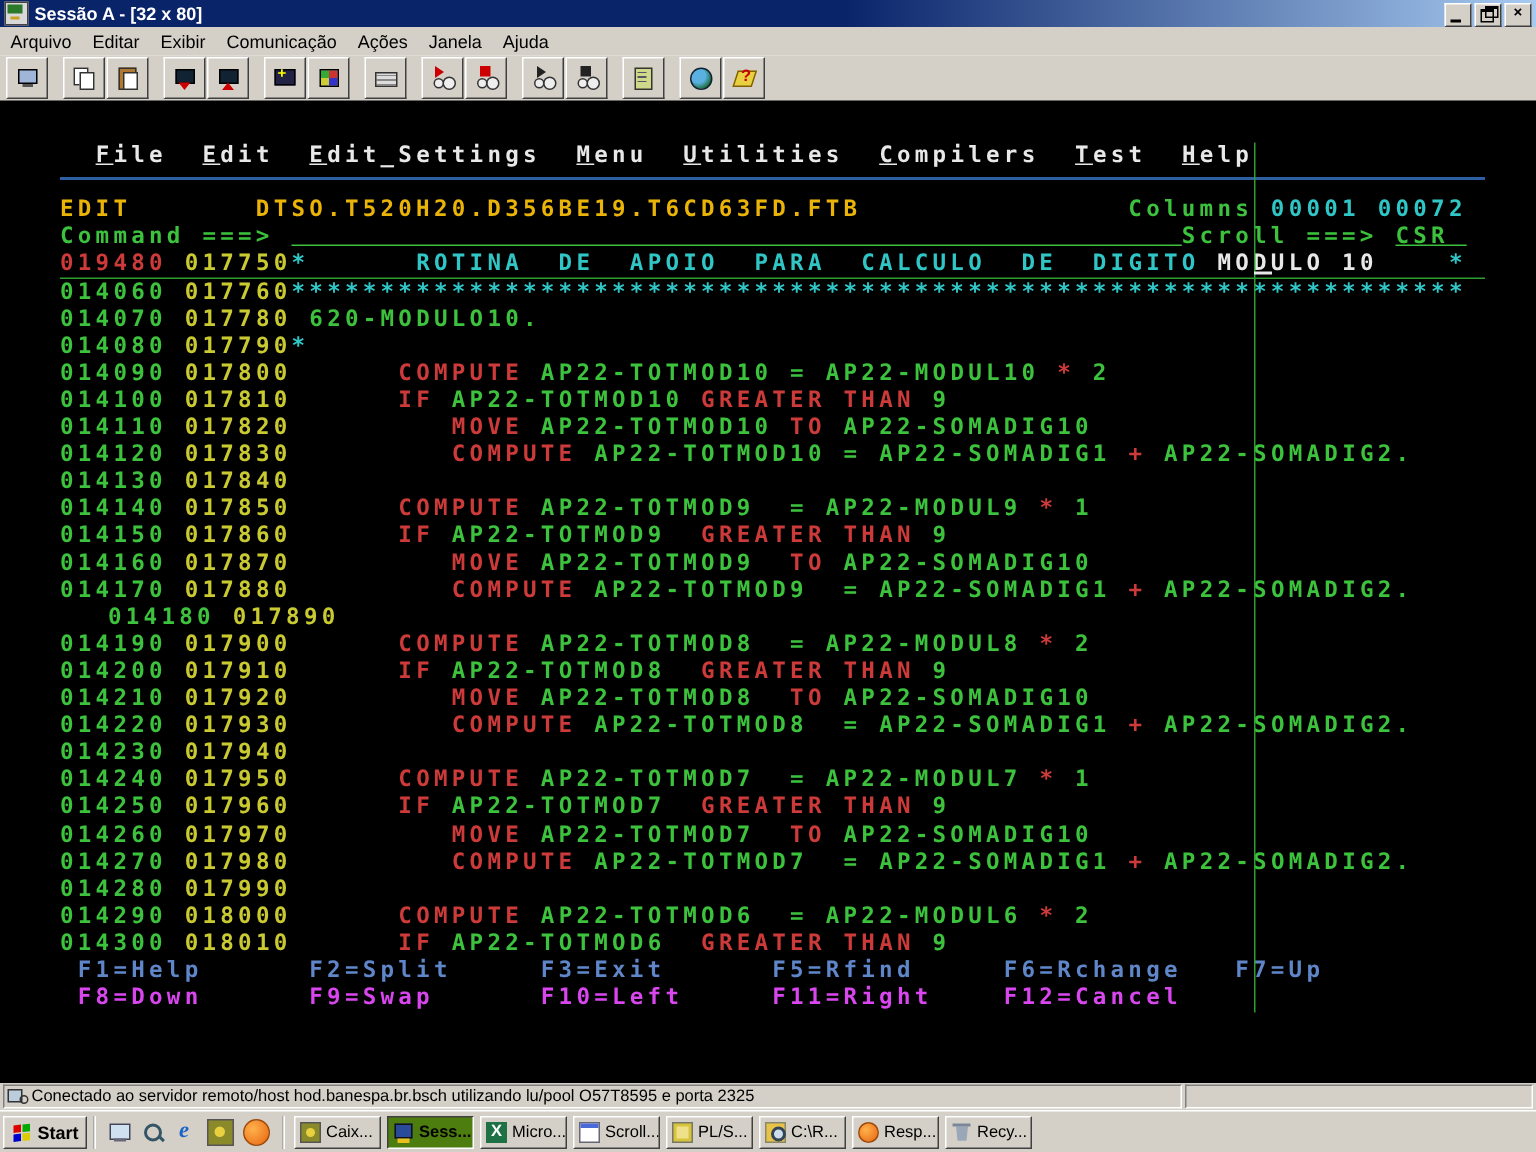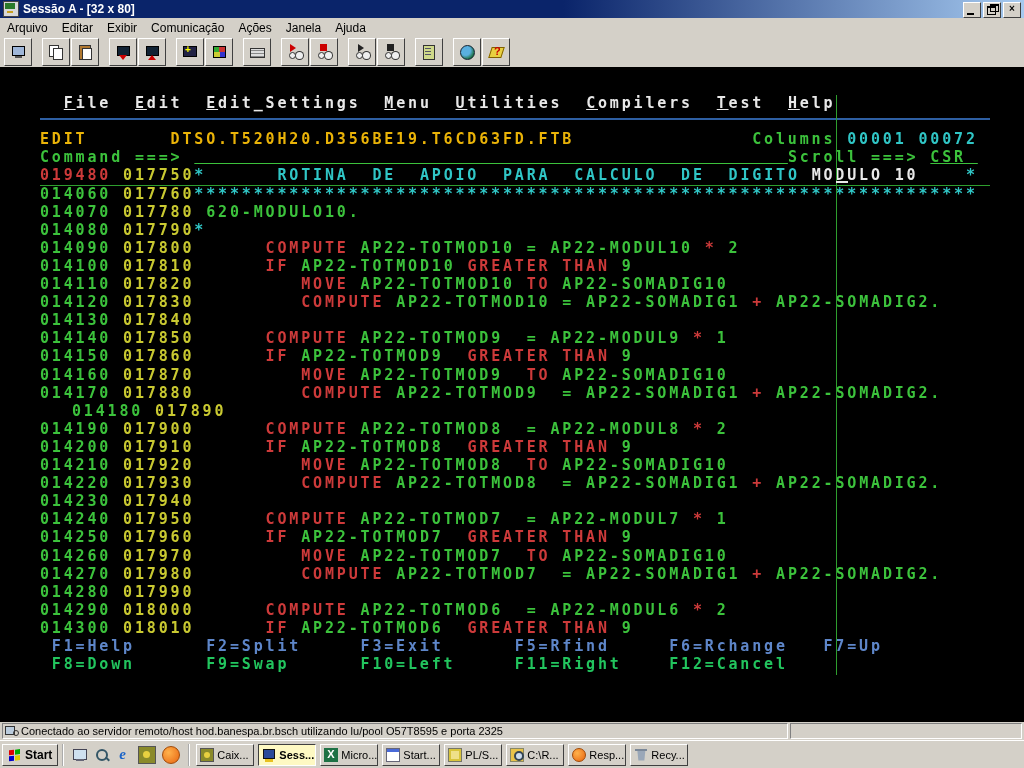--- a/index.html
+++ b/index.html
@@ -109,21 +109,21 @@
   .ql-search::after{content:"";position:absolute;left:11px;top:11px;width:5px;height:2px;background:#356;transform:rotate(45deg);}
   .ql-ie::before{content:"e";position:absolute;left:3px;top:-1px;color:#1b64c8;font:bold italic 15px "Liberation Serif",serif;}
   .ql-pcomm{background:#8a8a2a;border:1px solid #555;}
   .ql-pcomm::before{content:"";position:absolute;left:4px;top:4px;width:7px;height:7px;border-radius:50%;background:#e8d040;}
   .ql-firefox{border-radius:50%;background:radial-gradient(circle at 35% 35%,#ffb24c,#e86410);border:1px solid #a04a08;}
 
   .tasks{display:flex;align-items:center;gap:4px;}
   .taskbtn{width:58px;height:22px;background:#D4D0C8;border:1px solid;border-color:#fff #404040 #404040 #fff;
     display:flex;align-items:center;gap:3px;font-size:11px;padding:0 3px;box-sizing:border-box;
     white-space:nowrap;overflow:hidden;color:#000;}
-  .taskbtn.active{border-color:#404040 #fff #fff #404040;background:#fef9c3;font-weight:bold;}
+  .taskbtn.active{border-color:#404040 #fff #fff #404040;background:#4d7c0f;font-weight:bold;}
   .tico{width:14px;height:14px;position:relative;flex:0 0 auto;display:block;}
   .t-caixa{background:#8a8a2a;border:1px solid #555;box-sizing:border-box;}
   .t-caixa::before{content:"";position:absolute;left:3px;top:3px;width:6px;height:6px;border-radius:50%;background:#e8d040;}
   .t-session::before{content:"";position:absolute;left:1px;top:1px;width:10px;height:8px;background:#2a4a9a;border:1px solid #111;}
   .t-session::after{content:"";position:absolute;left:3px;top:11px;width:8px;height:3px;background:#e8c020;}
   .t-excel{background:#1e7145;}
   .t-excel::before{content:"X";position:absolute;left:3px;top:0px;color:#fff;font:bold 11px "Liberation Sans",sans-serif;}
   .t-notepad{background:#fff;border:1px solid #667;box-sizing:border-box;}
   .t-notepad::before{content:"";position:absolute;left:0;top:0;width:12px;height:3px;background:#4a6ad8;}
   .t-plsql{background:#d8c43c;border:1px solid #776;box-sizing:border-box;}
@@ -273,21 +273,21 @@
         <div class="trow" style="top: 407.1px;"><span style="color: rgb(60, 194, 60);">014220</span><span style="color: rgb(201, 201, 49);"> 017930</span><span style="color: rgb(232, 232, 232);">         </span><span style="color: rgb(205, 58, 58);">COMPUTE</span><span style="color: rgb(60, 194, 60);"> AP22-TOTMOD8  = AP22-SOMADIG1 </span><span style="color: rgb(205, 58, 58);">+</span><span style="color: rgb(60, 194, 60);"> AP22-SOMADIG2.</span></div>
         <div class="trow" style="top: 425px;"><span style="color: rgb(60, 194, 60);">014230</span><span style="color: rgb(201, 201, 49);"> 017940</span></div>
         <div class="trow" style="top: 443.3px;"><span style="color: rgb(60, 194, 60);">014240</span><span style="color: rgb(201, 201, 49);"> 017950</span><span style="color: rgb(232, 232, 232);">      </span><span style="color: rgb(205, 58, 58);">COMPUTE</span><span style="color: rgb(60, 194, 60);"> AP22-TOTMOD7  = AP22-MODUL7 </span><span style="color: rgb(205, 58, 58);">*</span><span style="color: rgb(60, 194, 60);"> 1</span></div>
         <div class="trow" style="top: 461.4px;"><span style="color: rgb(60, 194, 60);">014250</span><span style="color: rgb(201, 201, 49);"> 017960</span><span style="color: rgb(232, 232, 232);">      </span><span style="color: rgb(205, 58, 58);">IF</span><span style="color: rgb(60, 194, 60);"> AP22-TOTMOD7  </span><span style="color: rgb(205, 58, 58);">GREATER THAN</span><span style="color: rgb(60, 194, 60);"> 9</span></div>
         <div class="trow" style="top: 479.5px;"><span style="color: rgb(60, 194, 60);">014260</span><span style="color: rgb(201, 201, 49);"> 017970</span><span style="color: rgb(232, 232, 232);">         </span><span style="color: rgb(205, 58, 58);">MOVE</span><span style="color: rgb(60, 194, 60);"> AP22-TOTMOD7  </span><span style="color: rgb(205, 58, 58);">TO</span><span style="color: rgb(60, 194, 60);"> AP22-SOMADIG10</span></div>
         <div class="trow" style="top: 497.6px;"><span style="color: rgb(60, 194, 60);">014270</span><span style="color: rgb(201, 201, 49);"> 017980</span><span style="color: rgb(232, 232, 232);">         </span><span style="color: rgb(205, 58, 58);">COMPUTE</span><span style="color: rgb(60, 194, 60);"> AP22-TOTMOD7  = AP22-SOMADIG1 </span><span style="color: rgb(205, 58, 58);">+</span><span style="color: rgb(60, 194, 60);"> AP22-SOMADIG2.</span></div>
         <div class="trow" style="top: 515.7px;"><span style="color: rgb(60, 194, 60);">014280</span><span style="color: rgb(201, 201, 49);"> 017990</span></div>
         <div class="trow" style="top: 533.8px;"><span style="color: rgb(60, 194, 60);">014290</span><span style="color: rgb(201, 201, 49);"> 018000</span><span style="color: rgb(232, 232, 232);">      </span><span style="color: rgb(205, 58, 58);">COMPUTE</span><span style="color: rgb(60, 194, 60);"> AP22-TOTMOD6  = AP22-MODUL6 </span><span style="color: rgb(205, 58, 58);">*</span><span style="color: rgb(60, 194, 60);"> 2</span></div>
         <div class="trow" style="top: 551.9px;"><span style="color: rgb(60, 194, 60);">014300</span><span style="color: rgb(201, 201, 49);"> 018010</span><span style="color: rgb(232, 232, 232);">      </span><span style="color: rgb(205, 58, 58);">IF</span><span style="color: rgb(60, 194, 60);"> AP22-TOTMOD6  </span><span style="color: rgb(205, 58, 58);">GREATER THAN</span><span style="color: rgb(60, 194, 60);"> 9</span></div>
         <div class="trow" style="top: 570px;"><span style="color: rgb(94, 134, 201);"> F1=Help      F2=Split     F3=Exit      F5=Rfind     F6=Rchange   F7=Up</span></div>
-        <div class="trow" style="top: 588.1px;"><span style="color: #22c55e;"> F8=Down      F9=Swap      F10=Left     F11=Right    F12=Cancel</span></div>
+        <div class="trow" style="top: 588.1px;"><span style="color: #d946ef;"> F8=Down      F9=Swap      F10=Left     F11=Right    F12=Cancel</span></div>
       </div>
     <div class="sep-blue"></div>
     <div class="rule-h"></div>
     <div class="rule-v"></div>
     <div class="cursor"></div>
   </div>
 
   <div class="statusbar">
     <div class="sb1 sunken">
       <span class="sbicon"></span>
@@ -316,21 +316,21 @@
         <button class="taskbtn active">
           <span class="tico t-session"></span>
           <span>Sess...</span>
         </button>
         <button class="taskbtn">
           <span class="tico t-excel"></span>
           <span>Micro...</span>
         </button>
         <button class="taskbtn">
           <span class="tico t-notepad"></span>
-          <span>Start...</span>
+          <span>Scroll...</span>
         </button>
         <button class="taskbtn">
           <span class="tico t-plsql"></span>
           <span>PL/S...</span>
         </button>
         <button class="taskbtn">
           <span class="tico t-search"></span>
           <span>C:\R...</span>
         </button>
         <button class="taskbtn">

